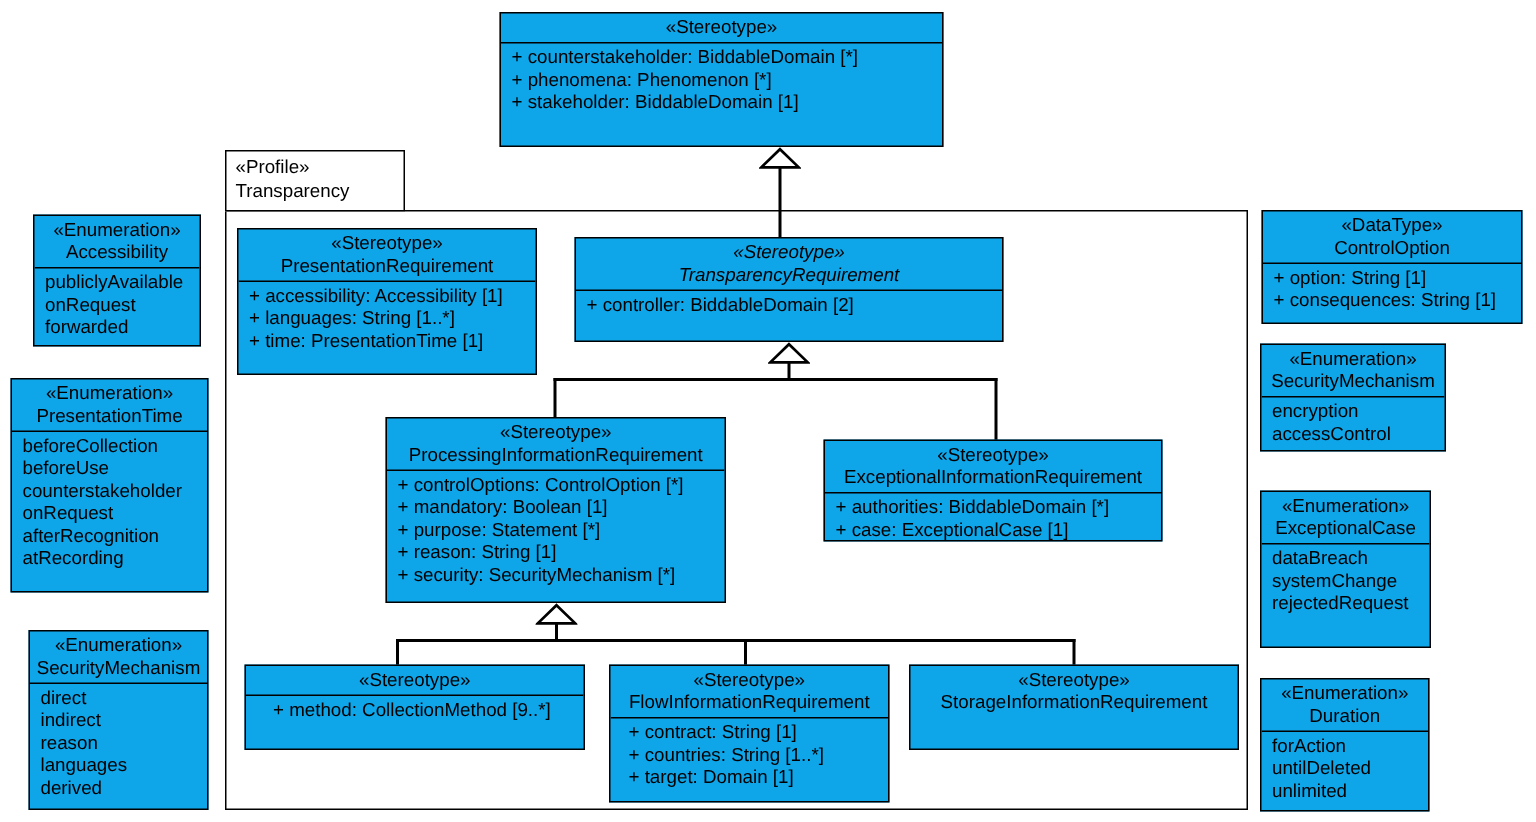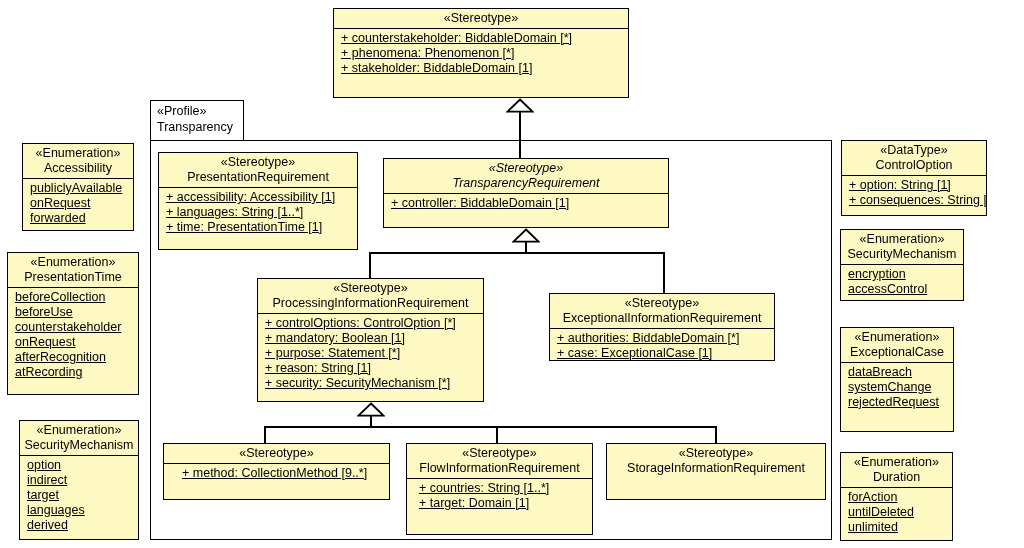--- a/index.html
+++ b/index.html
@@ -2,41 +2,41 @@
 <html><head>
 <meta charset="utf-8">
 <style>
   html,body{margin:0;padding:0;background:#fff;}
   #canvas{
     position:relative;width:1024px;height:548px;background:#fff;
     font-family:"Liberation Sans",sans-serif;font-size:12.5px;color:#000;
     overflow:hidden;
   }
   .box{
-    position:absolute;background:#fef9c3;border:1.6px solid #000;box-sizing:border-box;
+    position:absolute;background:#0ea5e9;border:1.6px solid #000;box-sizing:border-box;
     display:flex;flex-direction:column;overflow:hidden;z-index:3;
   }
   .box-hdr{text-align:center;line-height:15px;padding:2px 2px 2px 2px;}
   .box-items{border-top:1.4px solid #000;flex:1;padding:2px 3px 2px 7px;line-height:15px;text-align:left;}
-  .attr-line{white-space:nowrap;text-decoration:underline;}
+  .attr-line{white-space:nowrap;}
   .abstract .box-hdr{font-style:italic;}
   .pkg-tab{
     position:absolute;background:#fff;border:1.8px solid #000;box-sizing:border-box;
     padding:2px 6px;line-height:16px;z-index:2;
   }
   .pkg-body{position:absolute;background:#fff;border:1.8px solid #000;box-sizing:border-box;z-index:0;}
   .line{position:absolute;background:#000;z-index:1;}
   .tri{position:absolute;z-index:4;}
 </style>
 </head>
 <body>
 
 <div id="canvas">
 
-  <div class="pkg-tab" style="left:150px;top:100px;width:94px;height:41px">
+  <div class="pkg-tab" style="left:150px;top:100px;width:120px;height:41px">
     <div>«Profile»</div>
     <div>Transparency</div>
   </div>
   <div class="pkg-body" style="left:150px;top:140px;width:682px;height:400px"></div>
 
   <div class="line" style="left:519px;top:112px;width:2px;height:47px"></div>
 
   <div class="line" style="left:525px;top:241px;width:2px;height:12px"></div>
   <div class="line" style="left:369px;top:252px;width:296px;height:2px"></div>
   <div class="line" style="left:369px;top:252px;width:2px;height:28px"></div>
@@ -80,21 +80,21 @@
         <div class="attr-line">+ time: PresentationTime [1]</div>
       </div>
   </div>
 
   <div class="box abstract" style="left:383px;top:158px;width:286px;height:70px">
     <div class="box-hdr">
       <div>«Stereotype»</div>
       <div>TransparencyRequirement</div>
     </div>
     <div class="box-items" style="font-style:normal">
-        <div class="attr-line">+ controller: BiddableDomain [1]</div>
+        <div class="attr-line">+ controller: BiddableDomain [2]</div>
       </div>
   </div>
 
   <div class="box" style="left:257px;top:278px;width:227px;height:124px">
     <div class="box-hdr">
       <div>«Stereotype»</div>
       <div>ProcessingInformationRequirement</div>
     </div>
     <div class="box-items">
         <div class="attr-line">+ controlOptions: ControlOption [*]</div>
@@ -124,20 +124,21 @@
         <div class="attr-line">+ method: CollectionMethod [9..*]</div>
       </div>
   </div>
 
   <div class="box" style="left:406px;top:443px;width:187px;height:92px">
     <div class="box-hdr">
       <div>«Stereotype»</div>
       <div>FlowInformationRequirement</div>
     </div>
     <div class="box-items" style="padding-left:12px">
+        <div class="attr-line">+ contract: String [1]</div>
         <div class="attr-line">+ countries: String [1..*]</div>
         <div class="attr-line">+ target: Domain [1]</div>
       </div>
   </div>
 
   <div class="box" style="left:606px;top:443px;width:220px;height:57px">
     <div class="box-hdr">
       <div>«Stereotype»</div>
       <div>StorageInformationRequirement</div>
     </div>
@@ -169,29 +170,29 @@
         <div class="attr-line">atRecording</div>
       </div>
   </div>
 
   <div class="box" style="left:19px;top:420px;width:120px;height:120px">
     <div class="box-hdr">
       <div>«Enumeration»</div>
       <div>SecurityMechanism</div>
     </div>
     <div class="box-items">
-        <div class="attr-line">option</div>
+        <div class="attr-line">direct</div>
         <div class="attr-line">indirect</div>
-        <div class="attr-line">target</div>
+        <div class="attr-line">reason</div>
         <div class="attr-line">languages</div>
         <div class="attr-line">derived</div>
       </div>
   </div>
 
-  <div class="box" style="left:841px;top:140px;width:146px;height:76px">
+  <div class="box" style="left:841px;top:140px;width:174px;height:76px">
     <div class="box-hdr">
       <div>«DataType»</div>
       <div>ControlOption</div>
     </div>
     <div class="box-items">
         <div class="attr-line">+ option: String [1]</div>
         <div class="attr-line">+ consequences: String [1]</div>
       </div>
   </div>
 

